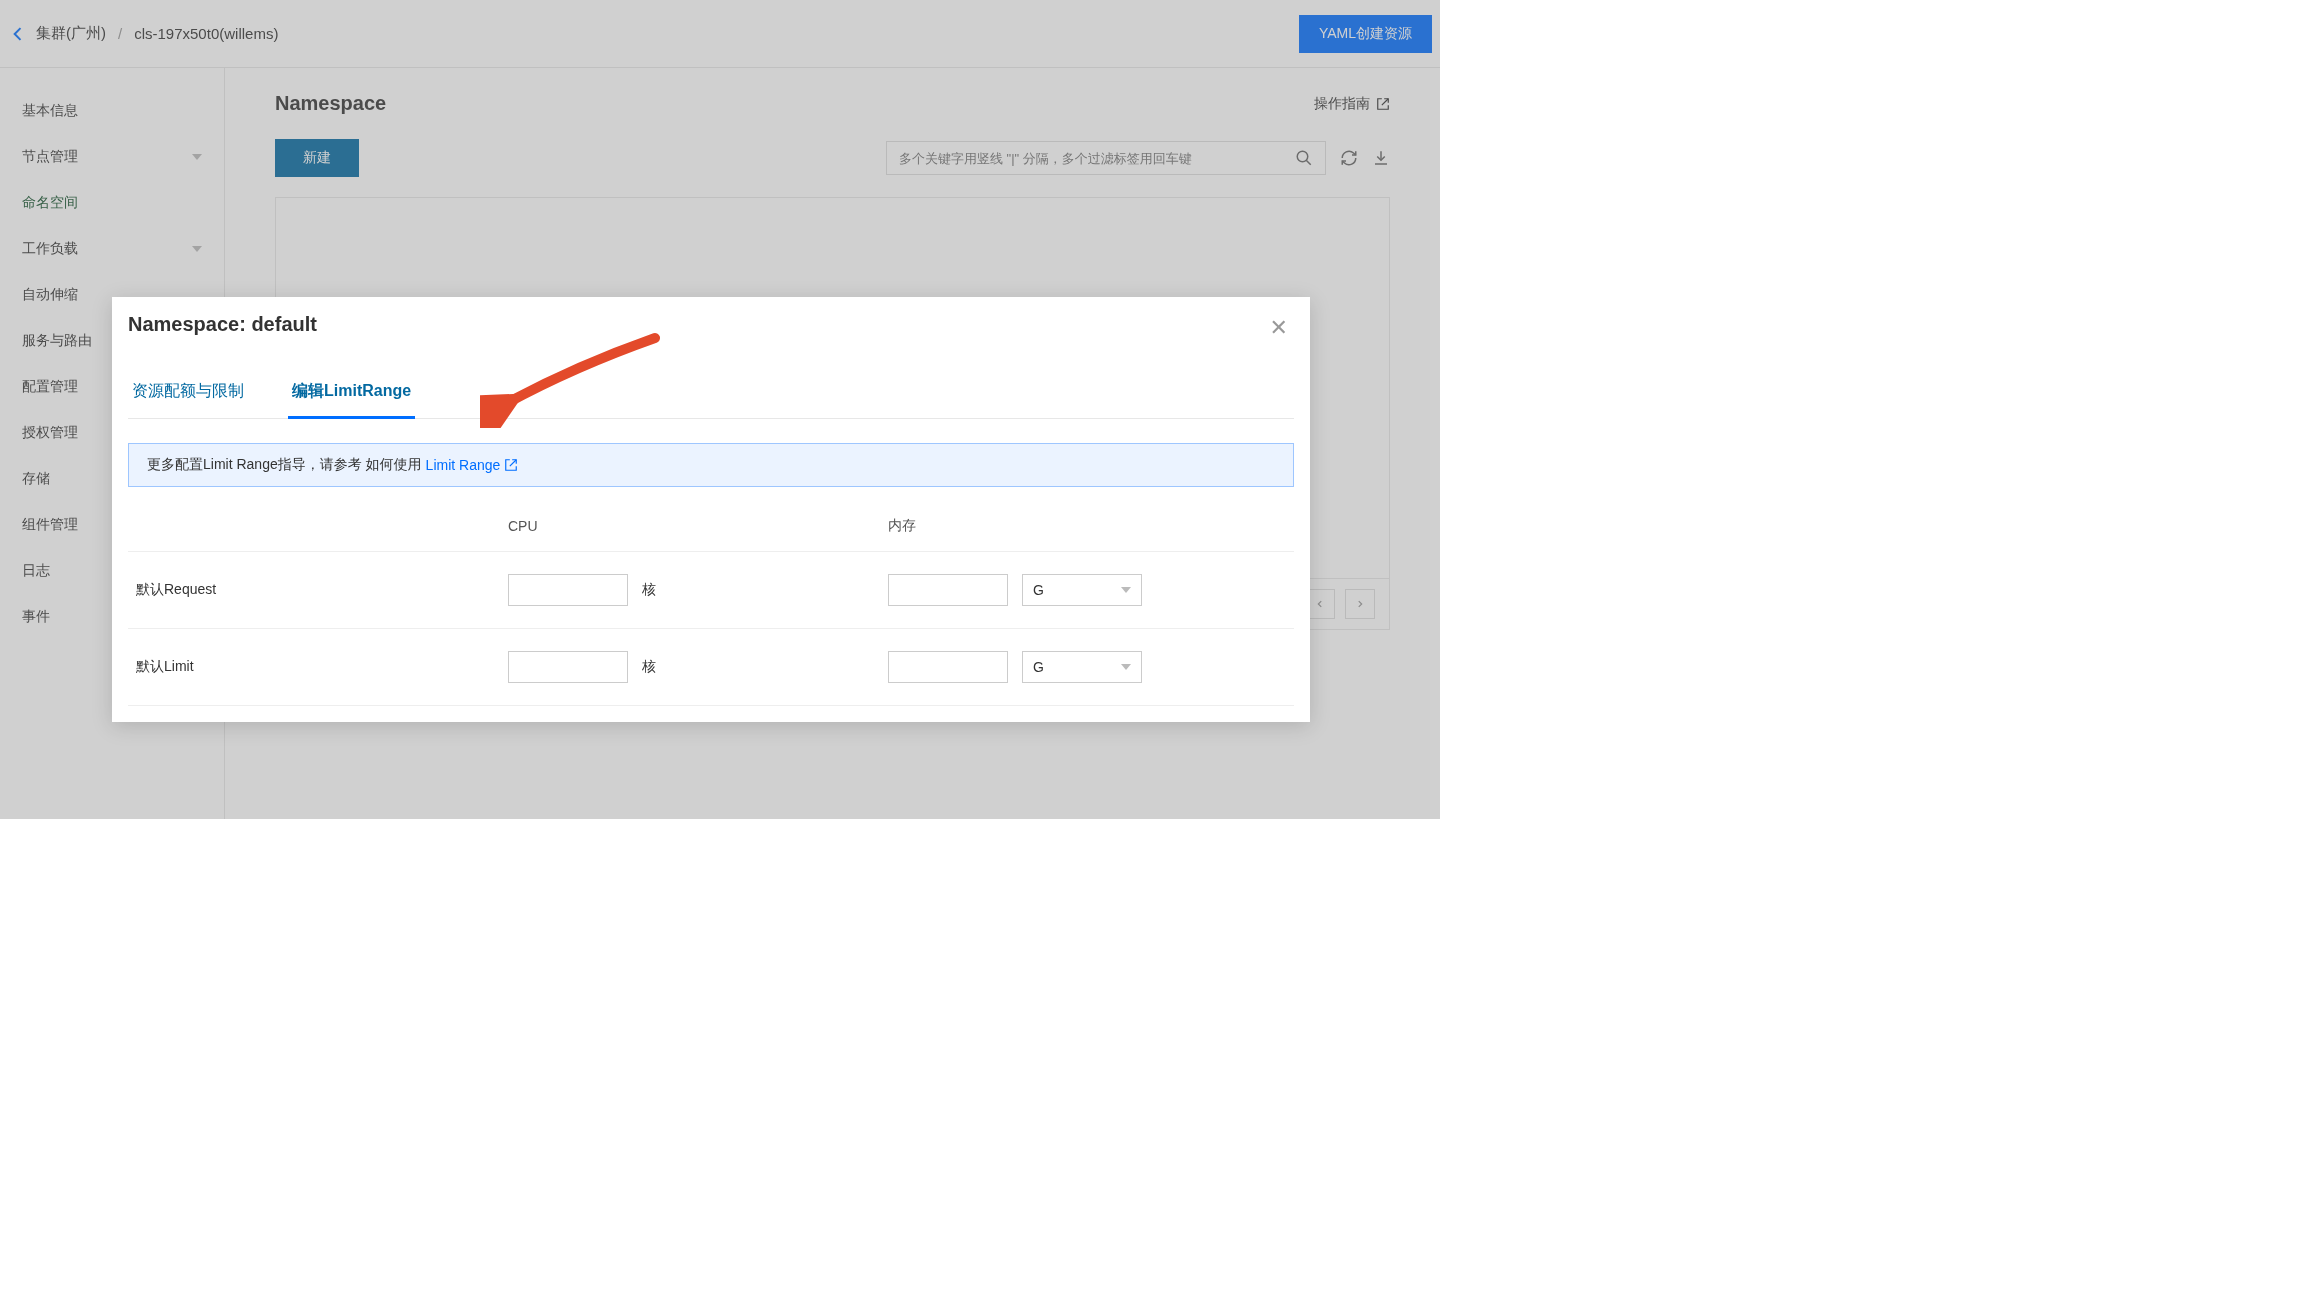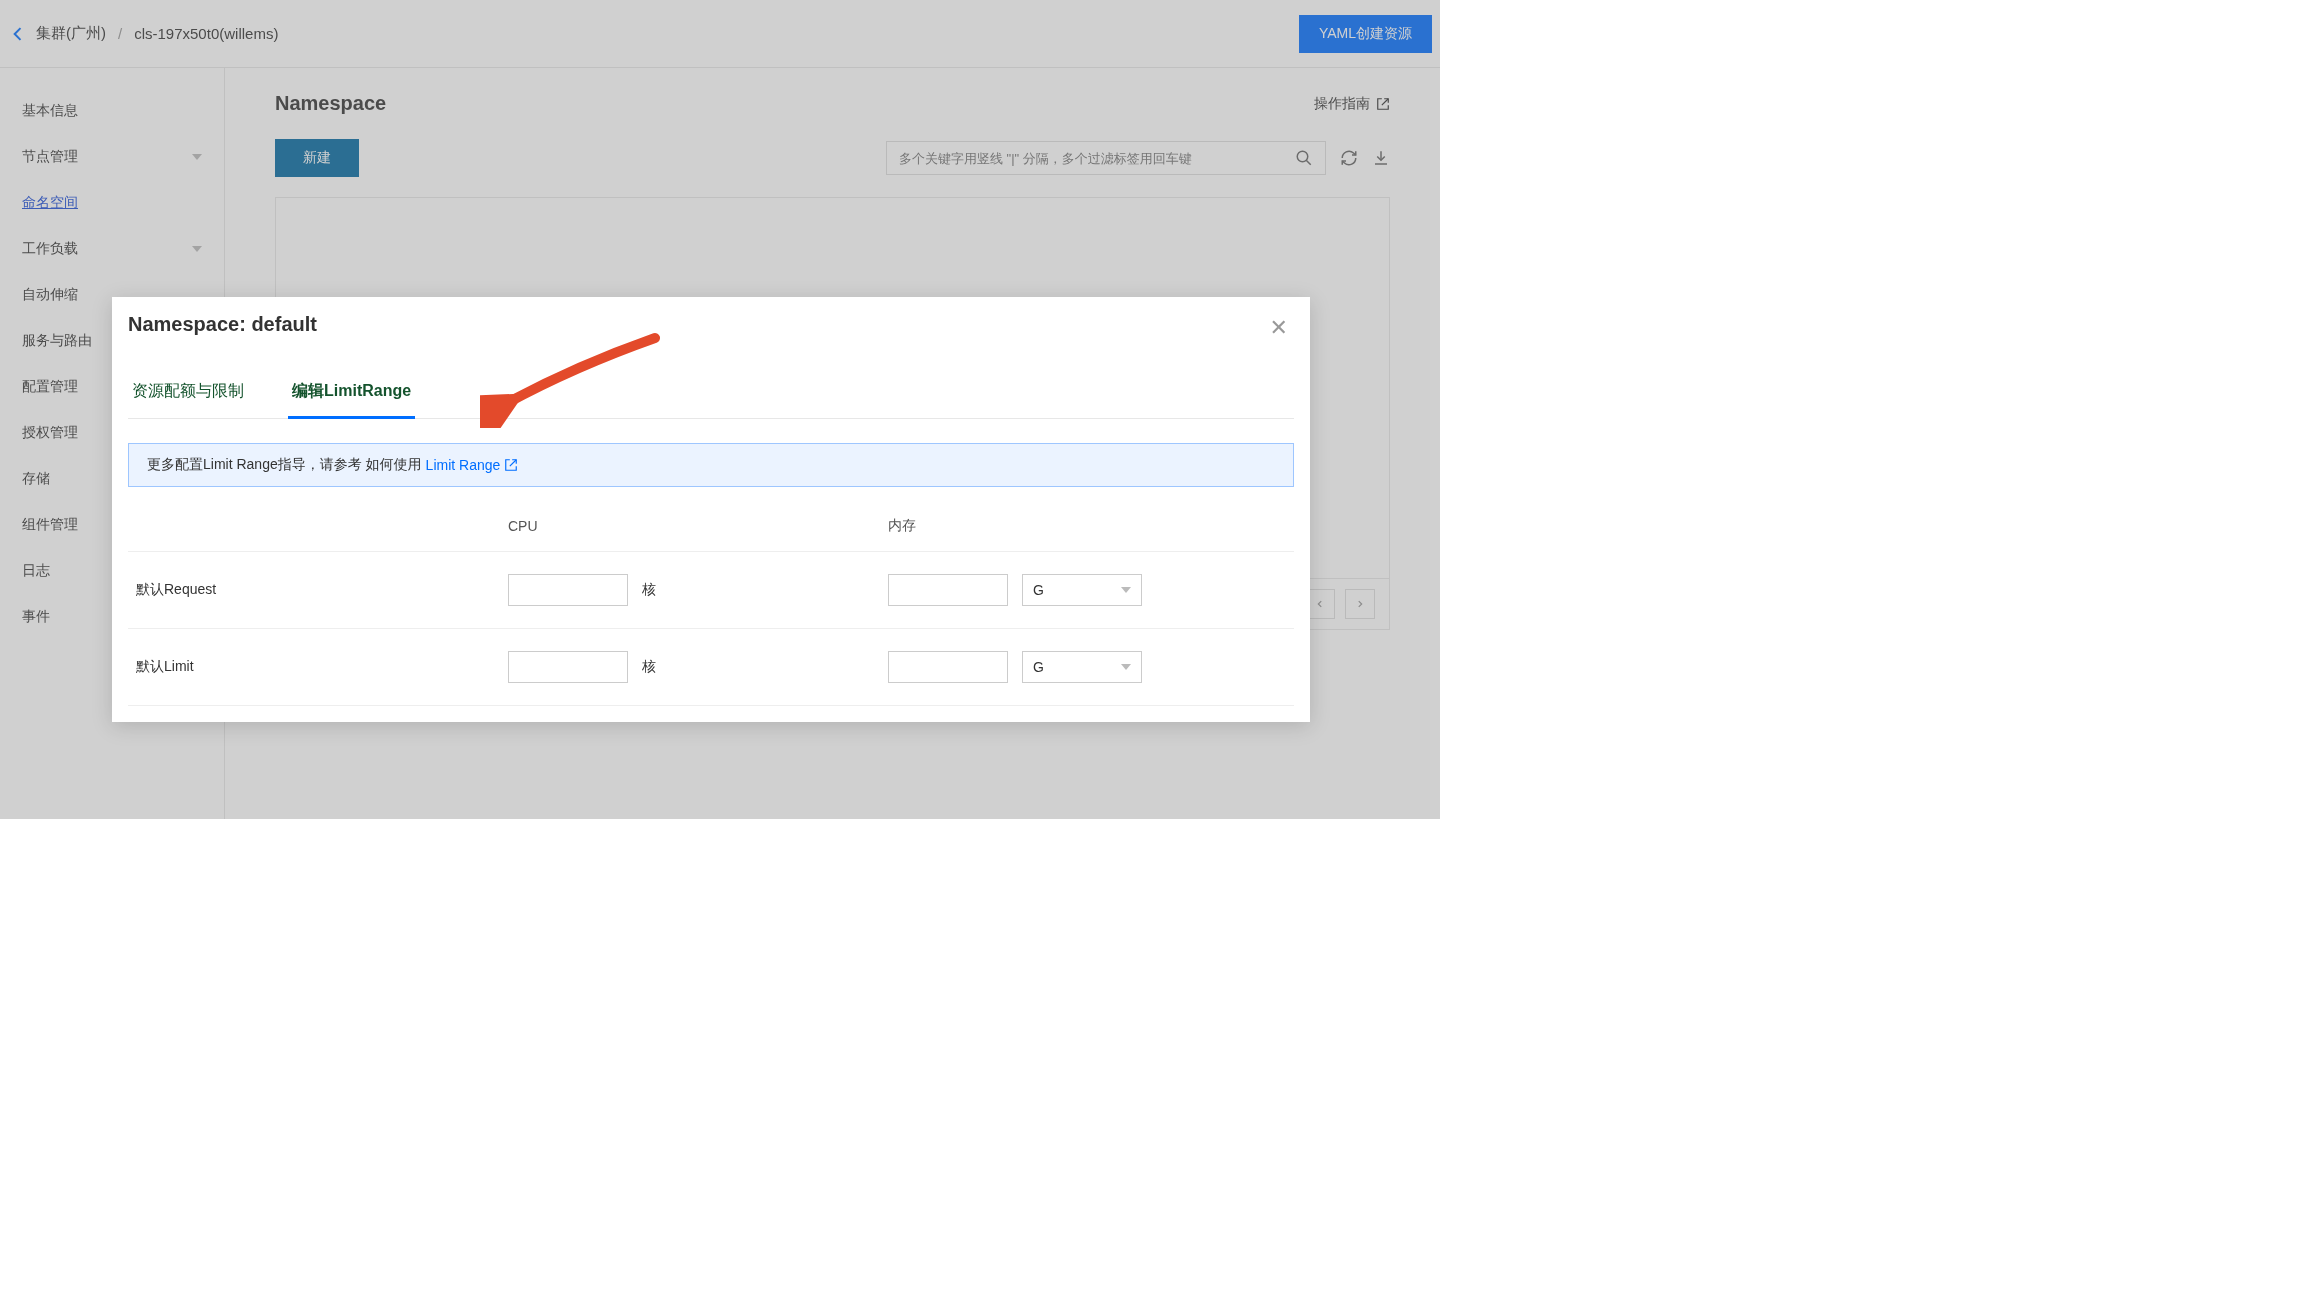--- a/index.html
+++ b/index.html
@@ -49,21 +49,21 @@
     }
     .side-item {
       display: flex;
       align-items: center;
       justify-content: space-between;
       padding: 14px 22px;
       font-size: 14px;
       cursor: pointer;
       color: #333;
     }
-    .side-item.active { color: #1d4ed8; text-decoration: underline; }
+    .side-item.active { color: #14532d; }
     .chevron {
       width: 0; height: 0;
       border-left: 5px solid transparent;
       border-right: 5px solid transparent;
       border-top: 6px solid #bbb;
     }
     
     .main {
       flex: 1;
       padding: 24px 50px;
@@ -163,21 +163,21 @@
     .close-x { color: #999; cursor: pointer; font-size: 22px; padding: 2px 6px; }
     .tabs {
       display: flex;
       border-bottom: 1px solid #e7e7e7;
       margin-top: 24px;
       gap: 40px;
     }
     .tab {
       padding: 14px 4px;
       font-size: 16px;
-      color: #14532d;
+      color: #0369a1;
       cursor: pointer;
       border-bottom: 3px solid transparent;
       margin-bottom: -1px;
     }
     .tab.active {
       border-bottom-color: #006eff;
       font-weight: 600;
     }
     .info-banner {
       margin-top: 24px;

